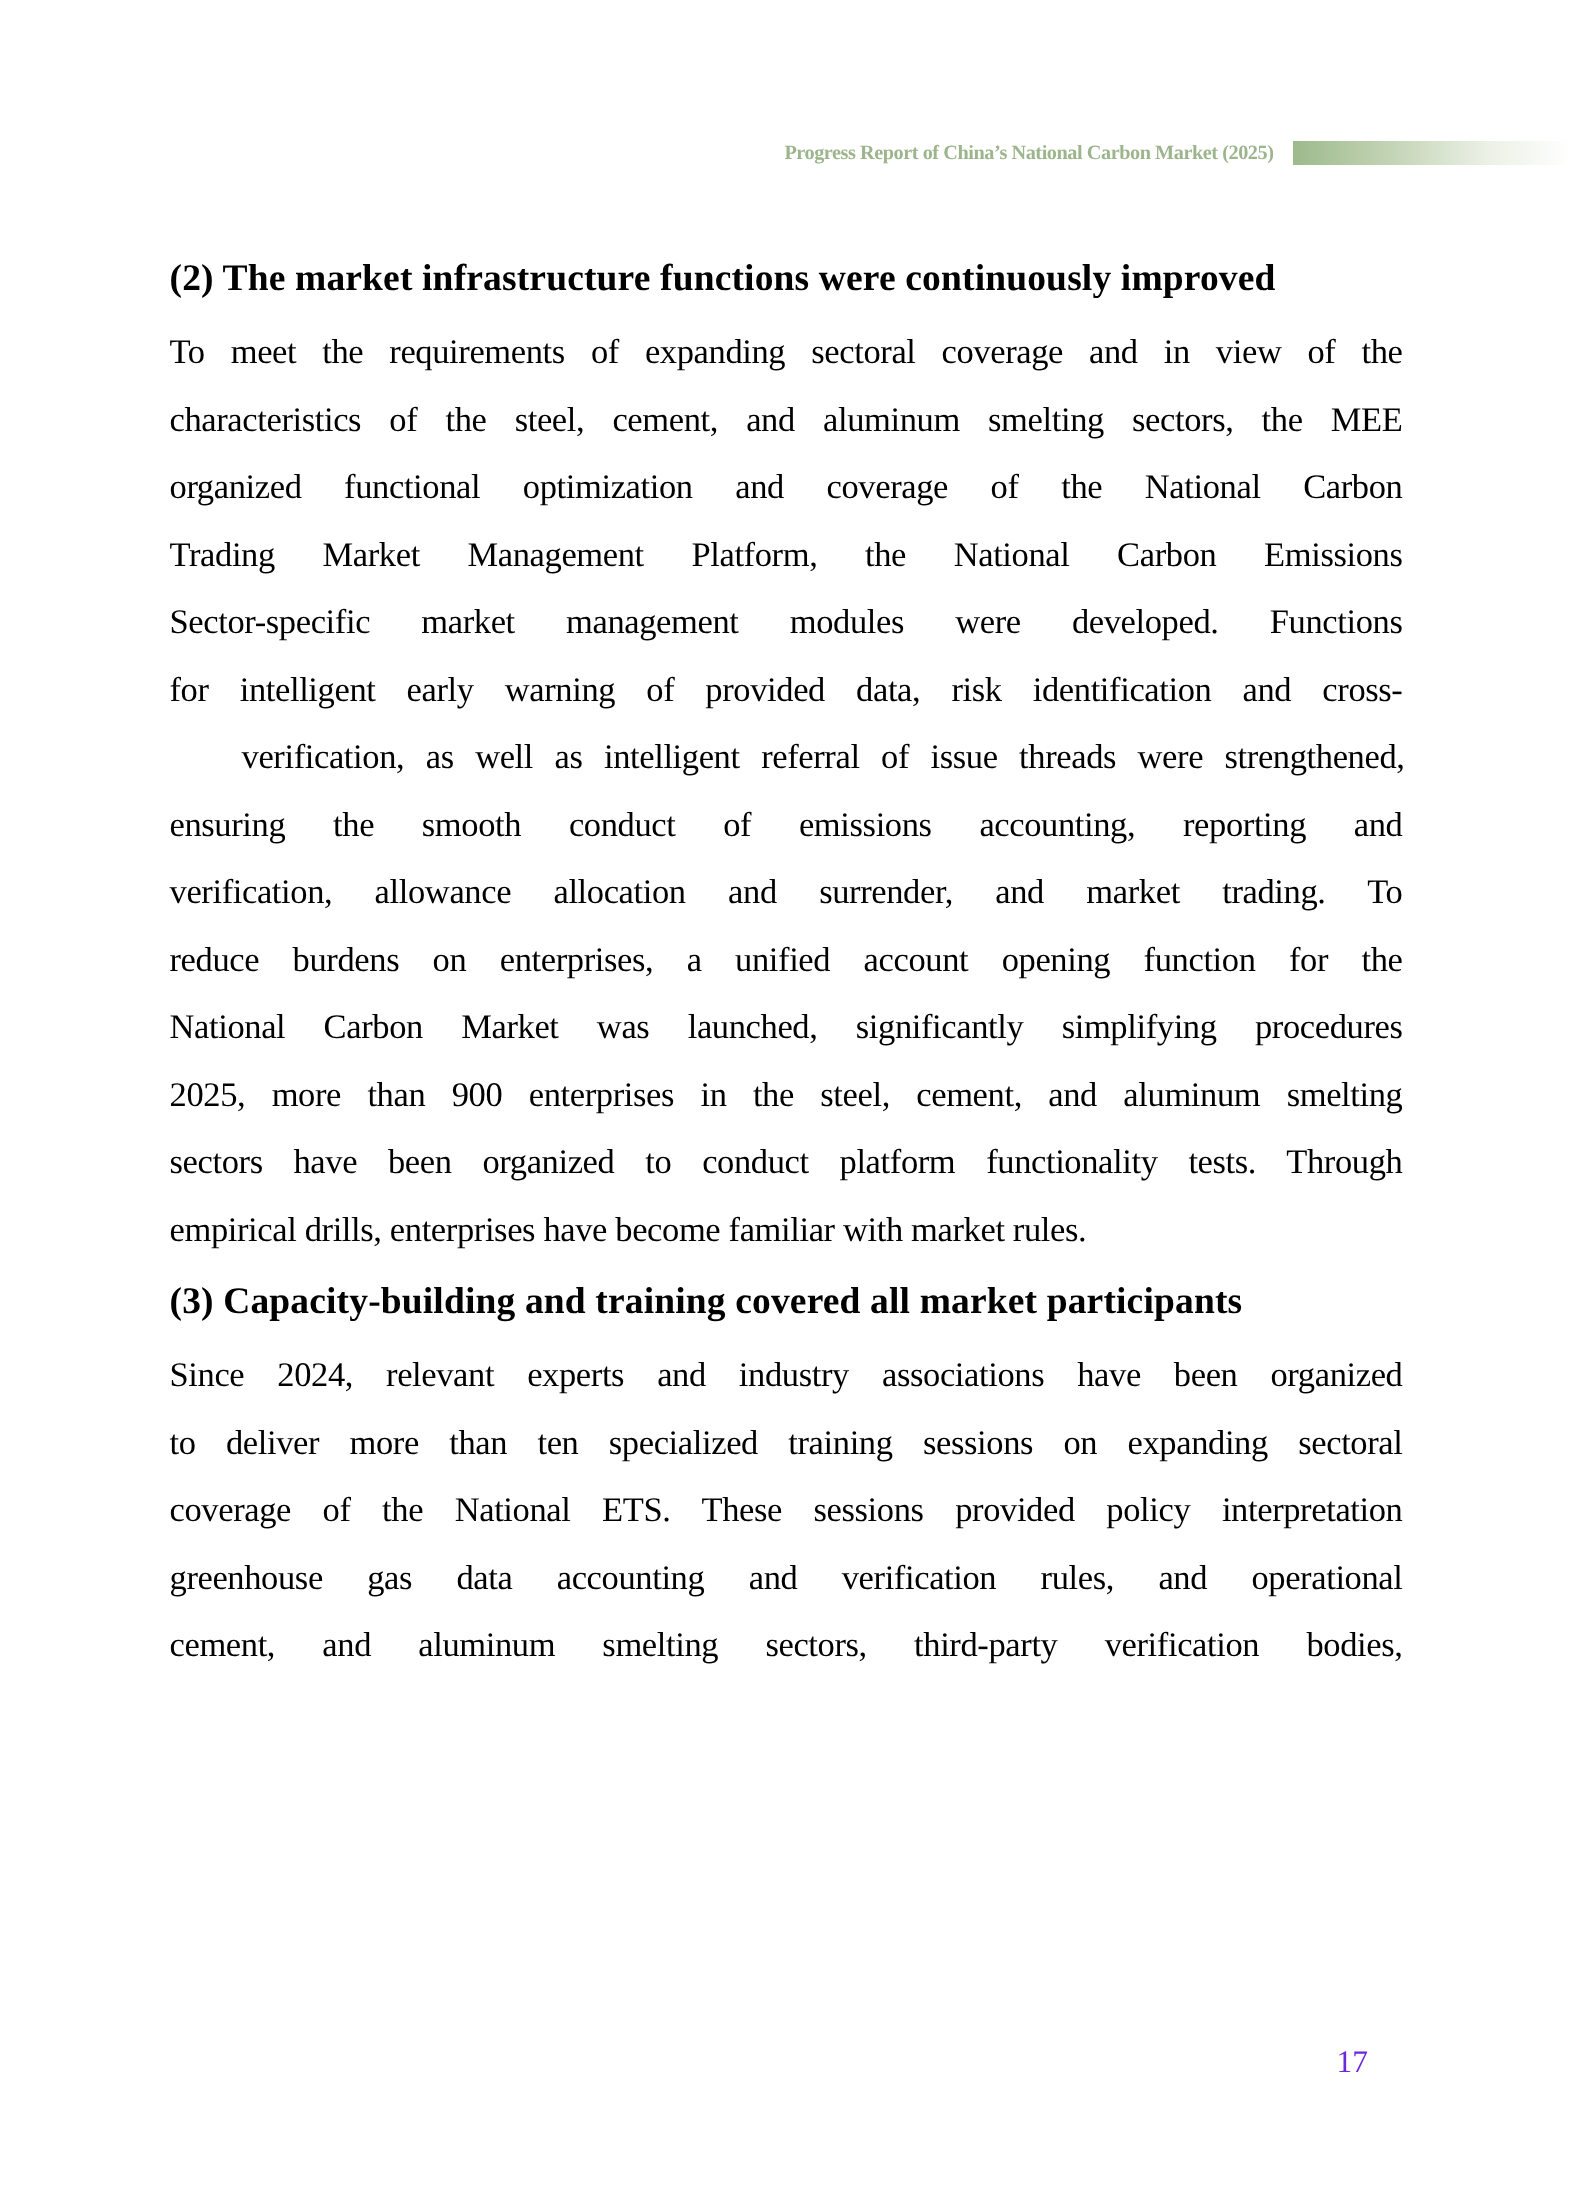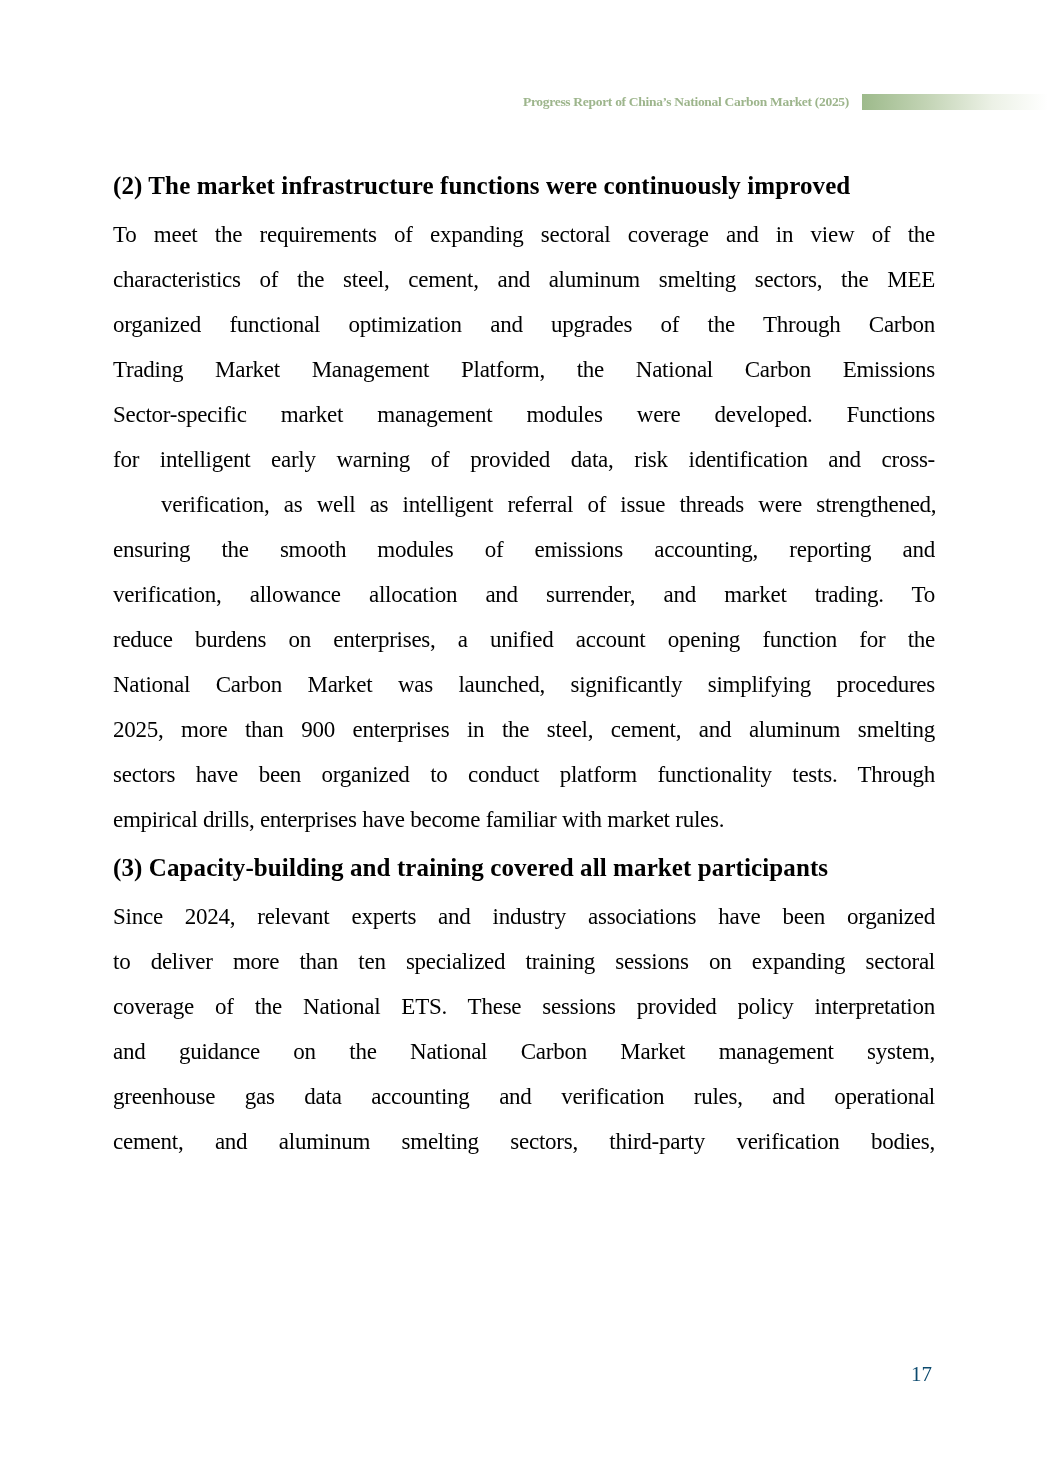--- a/index.html
+++ b/index.html
@@ -34,59 +34,58 @@
   }
   .line { display: block; text-align: justify; text-align-last: justify; white-space: nowrap; height: 45px; overflow: visible; }
   .line.last { text-align-last: left; }
 
   .s2-heading { margin-top: 0; }
   .s2-para { margin-top: 5px; }
   .s3-heading { margin-top: 12px; }
   .s3-para { margin-top: 5px; }
 
   .page-number {
-    position: absolute; left: 892px; top: 1362px; width: 40px; text-align: right;
-    font-family: "Liberation Serif", serif; font-size: 21px; color: #0c4a6e;
+    position: absolute; left: 872px; top: 1362px; width: 40px; text-align: right;
+    font-family: "Liberation Serif", serif; font-size: 21px; color: #6d28d9;
   }
 </style>
 </head>
 <body>
 
 <div class="page">
 
   <div class="running-header">
     <span class="title">Progress Report of China’s National Carbon Market (2025)</span>
     <span class="bar"></span>
   </div>
 
   <div class="content">
 
     <h2 class="section-heading s2-heading">(2) The market infrastructure functions were continuously improved</h2>
     <p class="body-para s2-para">
       <span class="line" style="display: block; word-spacing: 8.08333px;">To meet the requirements of expanding sectoral coverage and in view of the</span>
       <span class="line" style="display: block; word-spacing: 8.6px;">characteristics of the steel, cement, and aluminum smelting sectors, the MEE</span>
-      <span class="line" style="display: block; word-spacing: 17.5px;">organized functional optimization and upgrades of the Through Carbon</span>
+      <span class="line" style="display: block; word-spacing: 17.5px;">organized functional optimization and coverage of the National Carbon</span>
       <span class="line" style="display: block; word-spacing: 20.1429px;">Trading Market Management Platform, the National Carbon Emissions</span>
       <span class="line" style="display: block; word-spacing: 21.3333px;">Sector-specific market management modules were developed. Functions</span>
       <span class="line" style="display: block; word-spacing: 10.2px;">for intelligent early warning of provided data, risk identification and cross-</span>
       <span class="line" style="display: block; word-spacing: 8.8px; margin-left: 48px;">verification, as well as intelligent referral of issue threads were strengthened,</span>
-      <span class="line" style="display: block; word-spacing: 21.25px;">ensuring the smooth modules of emissions accounting, reporting and</span>
+      <span class="line" style="display: block; word-spacing: 21.25px;">ensuring the smooth conduct of emissions accounting, reporting and</span>
       <span class="line" style="display: block; word-spacing: 17.375px;">verification, allowance allocation and surrender, and market trading. To</span>
       <span class="line" style="display: block; word-spacing: 12.4px;">reduce burdens on enterprises, a unified account opening function for the</span>
       <span class="line" style="display: block; word-spacing: 13.5714px;">National Carbon Market was launched, significantly simplifying procedures</span>
       <span class="line" style="display: block; word-spacing: 7.90909px;">2025, more than 900 enterprises in the steel, cement, and aluminum smelting</span>
       <span class="line" style="display: block; word-spacing: 9.88889px;">sectors have been organized to conduct platform functionality tests. Through</span>
       <span class="line last">empirical drills, enterprises have become familiar with market rules.</span>
     </p>
 
     <h2 class="section-heading s3-heading">(3) Capacity-building and training covered all market participants</h2>
     <p class="body-para s3-para">
       <span class="line" style="display: block; word-spacing: 11.4444px;">Since 2024, relevant experts and industry associations have been organized</span>
       <span class="line" style="display: block; word-spacing: 10.2px;">to deliver more than ten specialized training sessions on expanding sectoral</span>
       <span class="line" style="display: block; word-spacing: 10.4444px;">coverage of the National ETS. These sessions provided policy interpretation</span>
-      <span class="line" style="display: block; word-spacing: 22.875px;">and guidance on the National Carbon Market management system,</span>
       <span class="line" style="display: block; word-spacing: 18.75px;">greenhouse gas data accounting and verification rules, and operational</span>
       <span class="line" style="display: block; word-spacing: 19.8571px;">cement, and aluminum smelting sectors, third-party verification bodies,</span>
     </p>
   </div>
 
   <div class="page-number">17</div>
 </div>
 
 </body></html>

